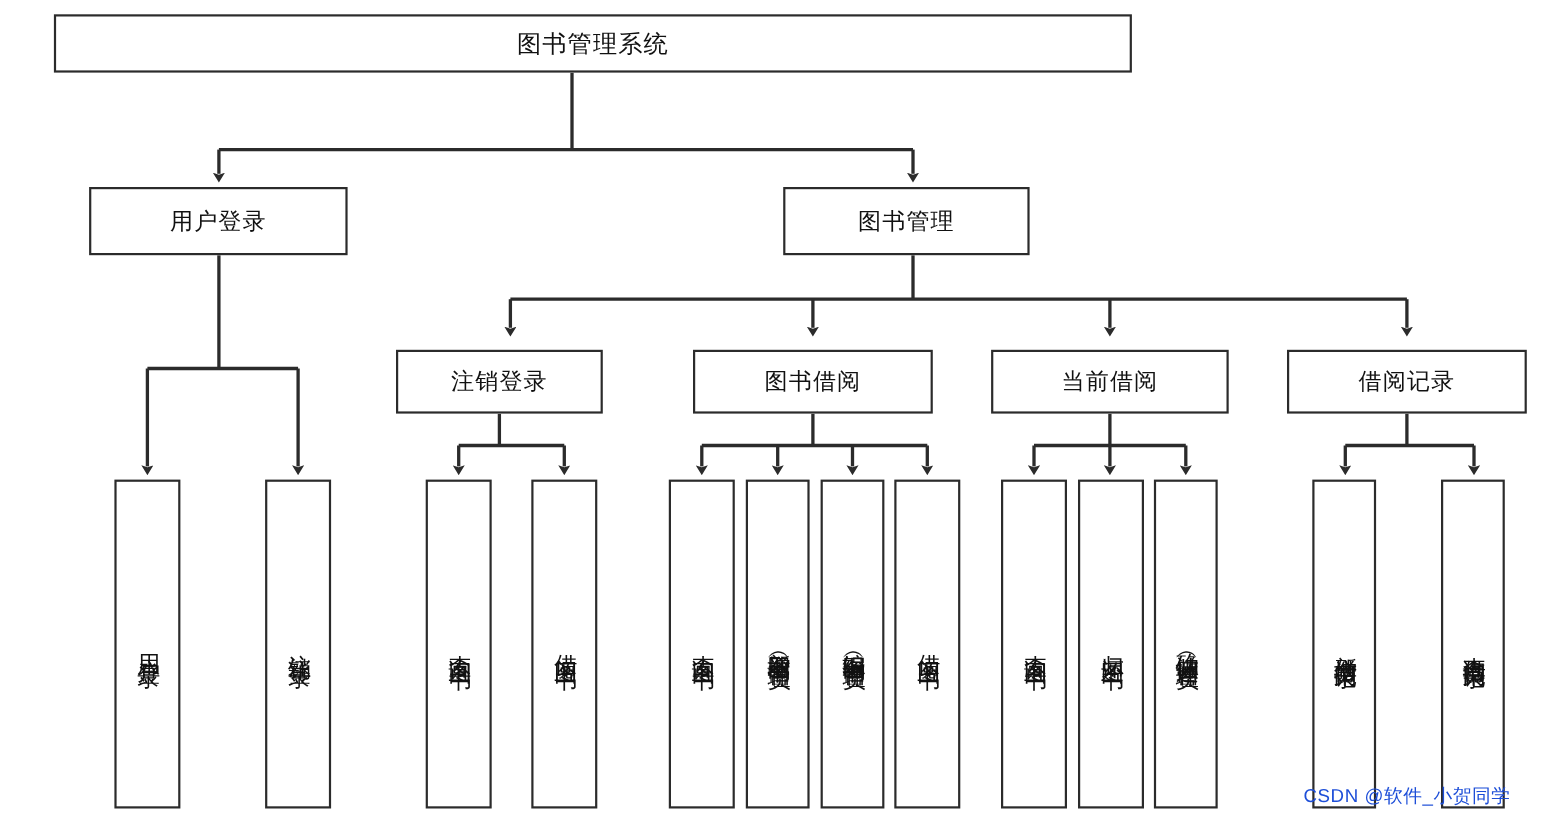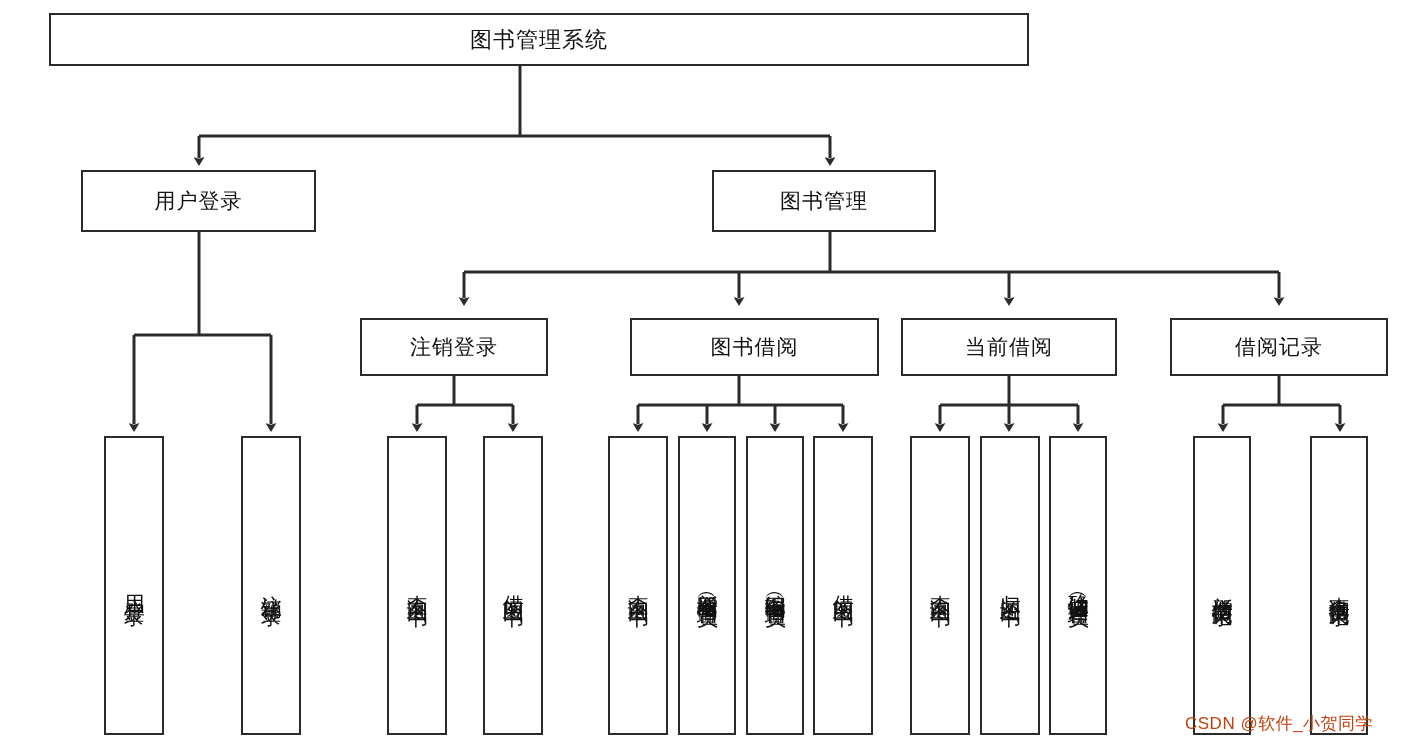--- a/index.html
+++ b/index.html
@@ -64,21 +64,21 @@
     white-space: nowrap;
   }
   .leaf.tall .vtext {
     letter-spacing: 2px;
   }
   .watermark {
     position: absolute;
     left: 1185px;
     top: 712px;
     font-size: 17px;
-    color: #c2410c;
+    color: #1d4ed8;
     z-index: 5;
     white-space: nowrap;
     letter-spacing: 0.5px;
   }
 </style>
 </head>
 <body>
 
 <div id="canvas">
 
@@ -139,21 +139,21 @@
   <div class="node horiz" style="left:81px; top:170px; width:235px; height:62px;">
     <span>用户登录</span>
   </div>
   <div class="node horiz" style="left:712px; top:170px; width:224px; height:62px;">
     <span>图书管理</span>
   </div>
 
   <div class="node horiz" style="left:360px; top:318px; width:188px; height:58px;">
     <span>注销登录</span>
   </div>
-  <div class="node horiz" style="left:630px; top:318px; width:249px; height:58px;">
+  <div class="node horiz" style="left:630px; top:318px; width:218px; height:58px;">
     <span>图书借阅</span>
   </div>
   <div class="node horiz" style="left:901px; top:318px; width:216px; height:58px;">
     <span>当前借阅</span>
   </div>
   <div class="node horiz" style="left:1170px; top:318px; width:218px; height:58px;">
     <span>借阅记录</span>
   </div>
 
   <div class="leaf" style="left:104px; top:436px; width:60px; height:299px;">

